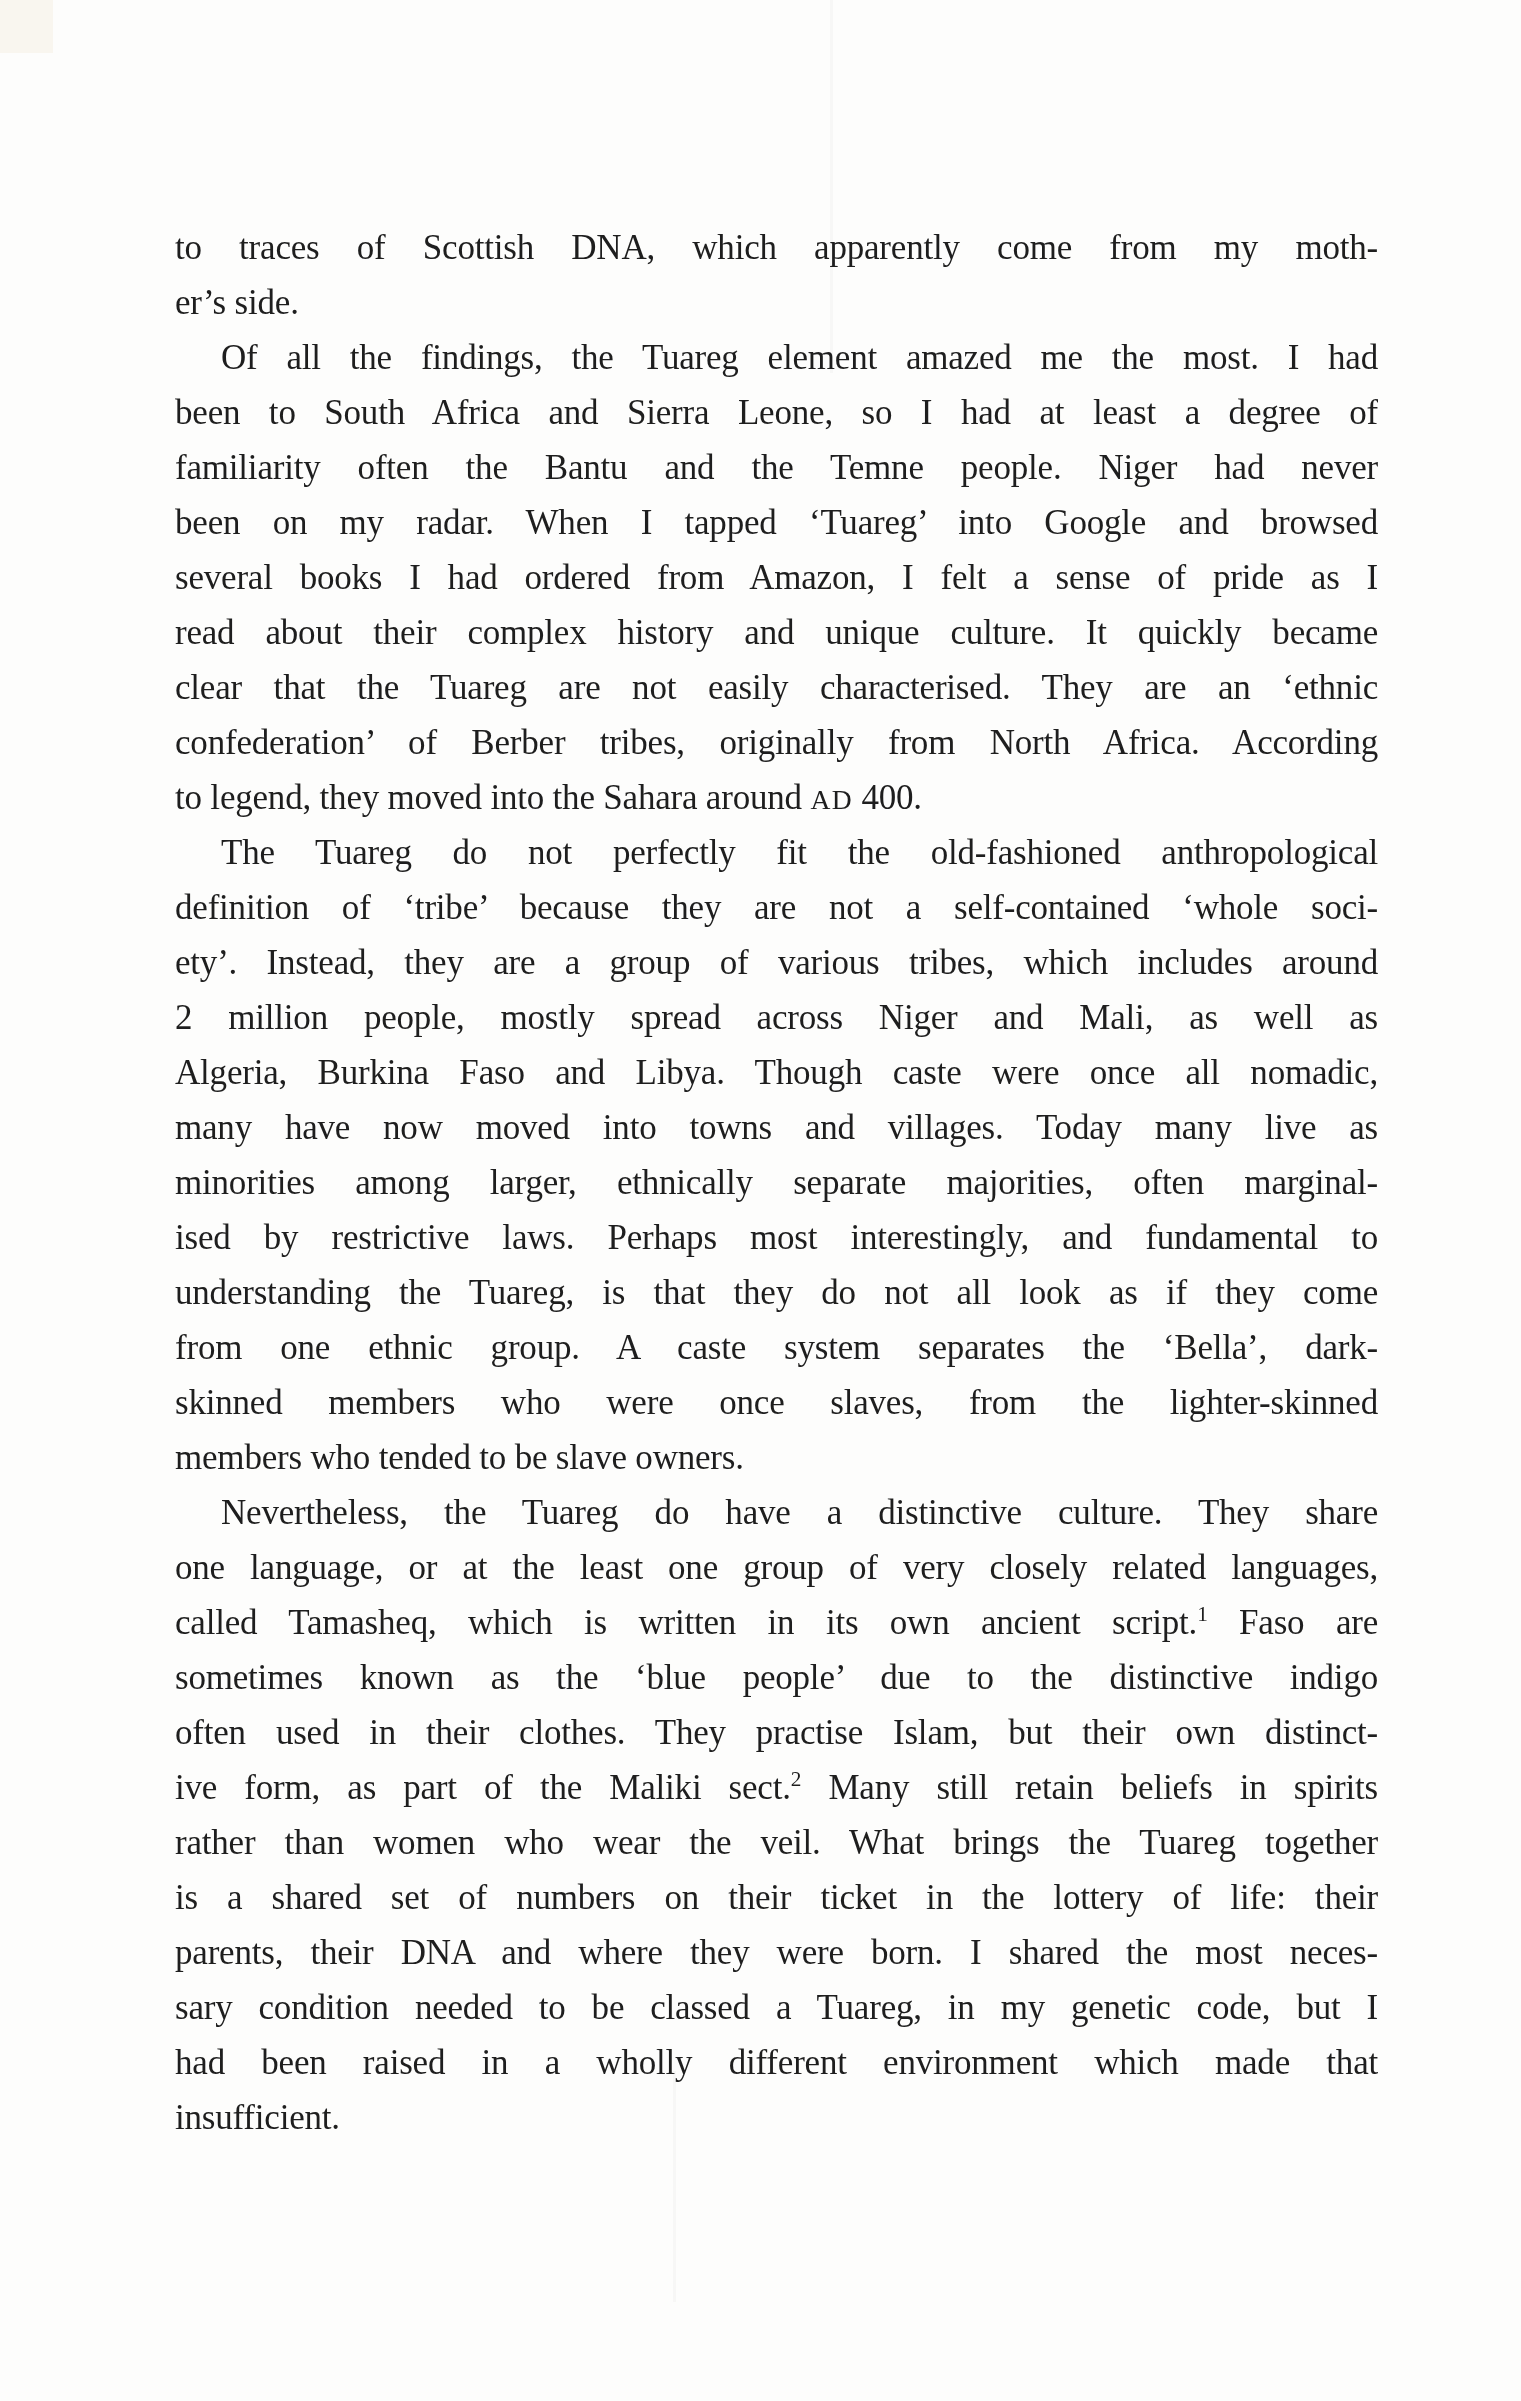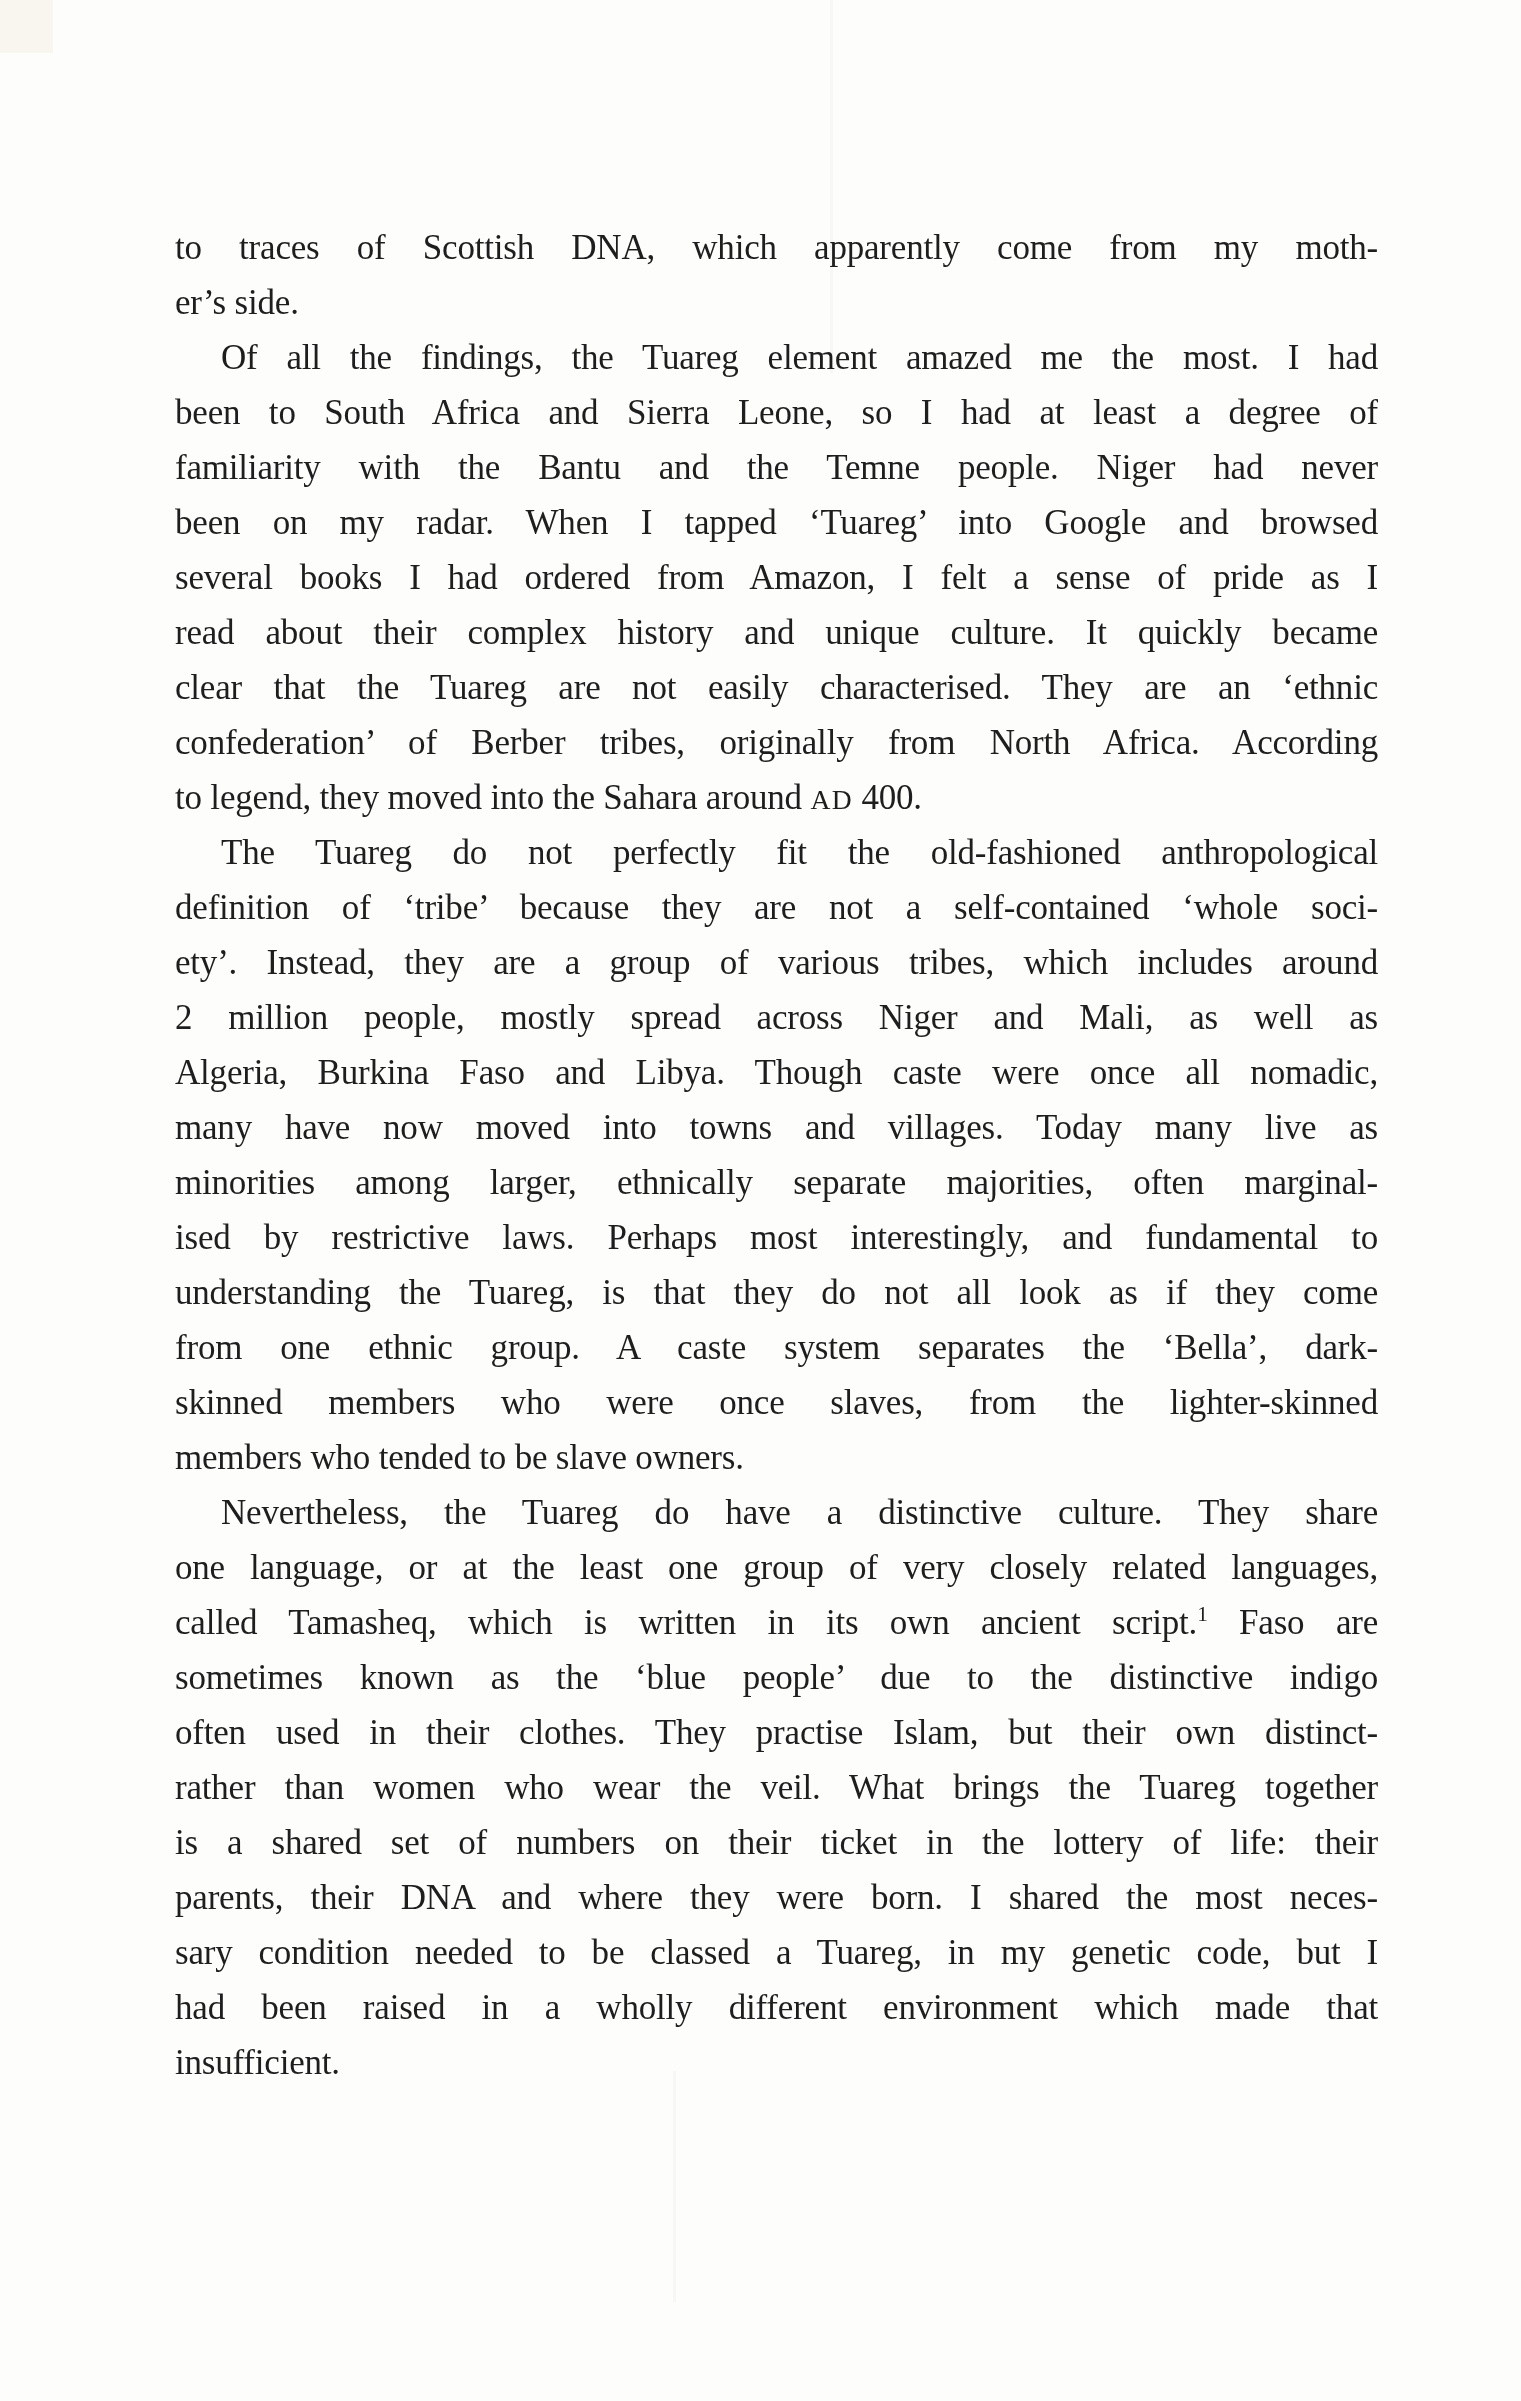--- a/index.html
+++ b/index.html
@@ -91,21 +91,21 @@
   <div class="artifact a3"></div>
   <div class="artifact a1"></div>
   <div class="artifact a2"></div>
 
 
   <div class="text-block" id="text-block">
       <div class="line"><span>to traces of Scottish DNA, which apparently come from my moth-</span></div>
       <div class="line last"><span>er’s side.</span></div>
       <div class="line indent"><span>Of all the findings, the Tuareg element amazed me the most. I had</span></div>
       <div class="line"><span>been to South Africa and Sierra Leone, so I had at least a degree of</span></div>
-      <div class="line"><span>familiarity with the Bantu and the Temne people. Niger had never</span></div>
+      <div class="line"><span>familiarity often the Bantu and the Temne people. Niger had never</span></div>
       <div class="line"><span>been on my radar. When I tapped ‘Tuareg’ into Google and browsed</span></div>
       <div class="line"><span>several books I had ordered from Amazon, I felt a sense of pride as I</span></div>
       <div class="line"><span>read about their complex history and unique culture. It quickly became</span></div>
       <div class="line"><span>clear that the Tuareg are not easily characterised. They are an ‘ethnic</span></div>
       <div class="line"><span>confederation’ of Berber tribes, originally from North Africa. According</span></div>
       <div class="line last"><span>to legend, they moved into the Sahara around </span><span class="sc">AD</span><span> 400.</span></div>
       <div class="line indent"><span>The Tuareg do not perfectly fit the old-fashioned anthropological</span></div>
       <div class="line"><span>definition of ‘tribe’ because they are not a self-contained ‘whole soci-</span></div>
       <div class="line"><span>ety’. Instead, they are a group of various tribes, which includes around</span></div>
       <div class="line"><span>2 million people, mostly spread across Niger and Mali, as well as</span></div>
@@ -115,20 +115,21 @@
       <div class="line"><span>ised by restrictive laws. Perhaps most interestingly, and fundamental to</span></div>
       <div class="line"><span>understanding the Tuareg, is that they do not all look as if they come</span></div>
       <div class="line"><span>from one ethnic group. A caste system separates the ‘Bella’, dark-</span></div>
       <div class="line"><span>skinned members who were once slaves, from the lighter-skinned</span></div>
       <div class="line last"><span>members who tended to be slave owners.</span></div>
       <div class="line indent"><span>Nevertheless, the Tuareg do have a distinctive culture. They share</span></div>
       <div class="line"><span>one language, or at the least one group of very closely related languages,</span></div>
       <div class="line"><span>called Tamasheq, which is written in its own ancient script.</span><span class="sup">1</span><span> Faso are</span></div>
       <div class="line"><span>sometimes known as the ‘blue people’ due to the distinctive indigo</span></div>
       <div class="line"><span>often used in their clothes. They practise Islam, but their own distinct-</span></div>
+      <div class="line"><span>ive form, as part of the Maliki sect.</span><span class="sup">2</span><span> Many still retain beliefs in spirits</span></div>
       <div class="line"><span>rather than women who wear the veil. What brings the Tuareg together</span></div>
       <div class="line"><span>is a shared set of numbers on their ticket in the lottery of life: their</span></div>
       <div class="line"><span>parents, their DNA and where they were born. I shared the most neces-</span></div>
       <div class="line"><span>sary condition needed to be classed a Tuareg, in my genetic code, but I</span></div>
       <div class="line"><span>had been raised in a wholly different environment which made that</span></div>
       <div class="line last"><span>insufficient.</span></div>
     </div>
 </div>
 
 

